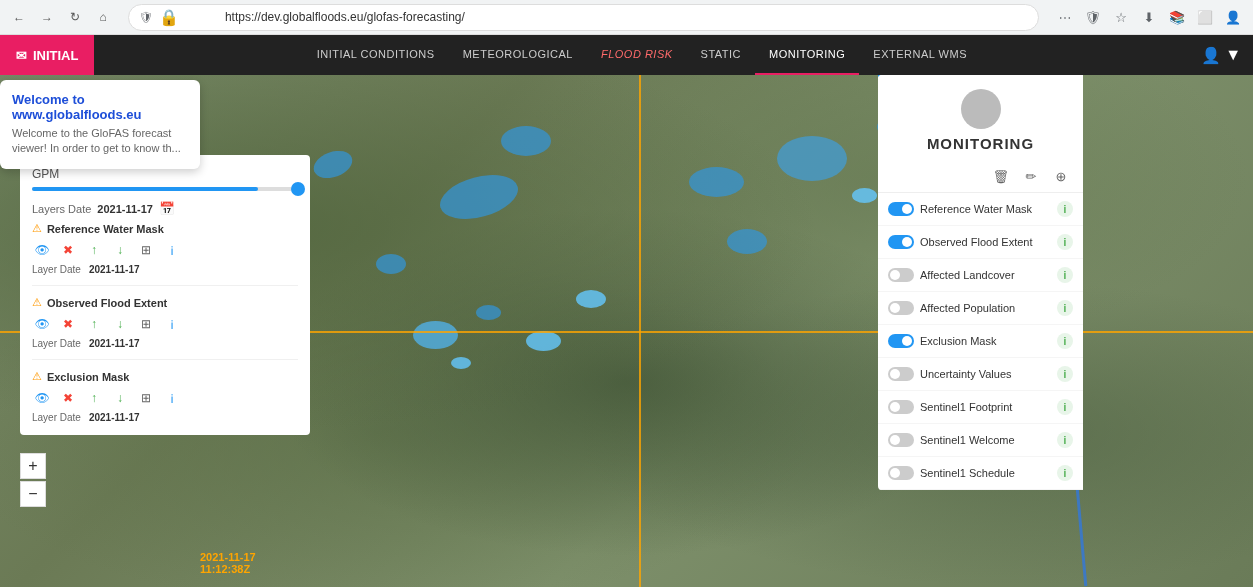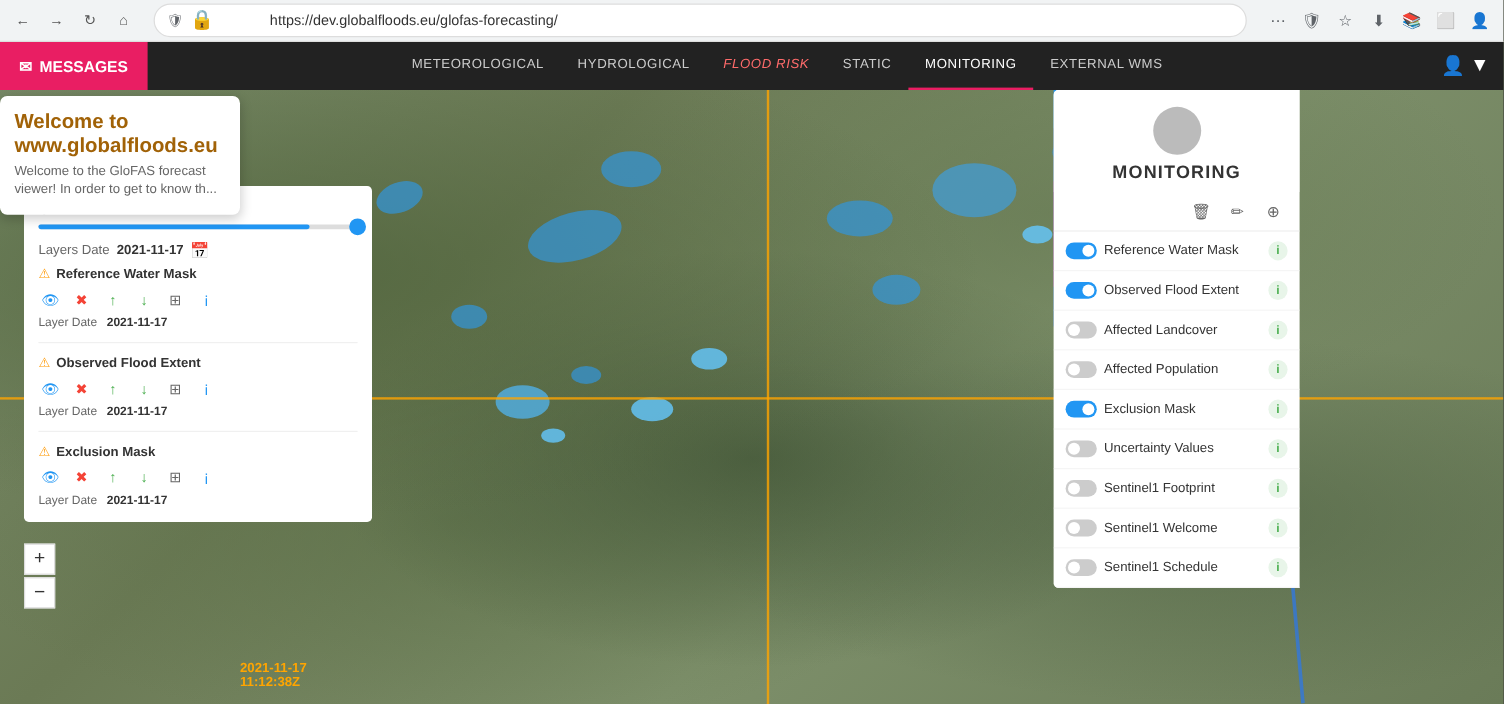--- a/index.html
+++ b/index.html
@@ -262,21 +262,21 @@
       position: absolute;
       top: -40px;
       left: -20px;
       width: 200px;
       background: white;
       border-radius: 6px;
       padding: 12px;
       box-shadow: 0 3px 10px rgba(0,0,0,0.2);
       z-index: 200;
     }
-    .messages-popup h3 { font-size: 17px; color: #a16207; margin-bottom: 4px; }
+    .messages-popup h3 { font-size: 13px; color: #1d4ed8; margin-bottom: 4px; }
     .messages-popup p { font-size: 11px; color: #666; line-height: 1.4; }
 
     
     .right-panel {
       position: absolute;
       top: 0;
       right: 0;
       width: 205px;
       background: white;
       border-radius: 4px 0 0 4px;
@@ -433,28 +433,28 @@
     <button class="browser-action-btn">⬜</button>
     <button class="browser-action-btn">👤</button>
   </div>
 </div>
 
 <div class="app">
 
   <div class="top-nav">
     <button class="messages-btn">
       <span>✉</span>
-      <span>MESSAGES</span>
+      <span>INITIAL</span>
     </button>
     <div class="nav-items">
       <div class="nav-item">
+        <span>INITIAL CONDITIONS</span>
+      </div>
+      <div class="nav-item">
         <span>METEOROLOGICAL</span>
-      </div>
-      <div class="nav-item">
-        <span>HYDROLOGICAL</span>
       </div>
       <div class="nav-item flood-risk">
         <span>FLOOD RISK</span>
       </div>
       <div class="nav-item">
         <span>STATIC</span>
       </div>
       <div class="nav-item active">
         <span>MONITORING</span>
       </div>

